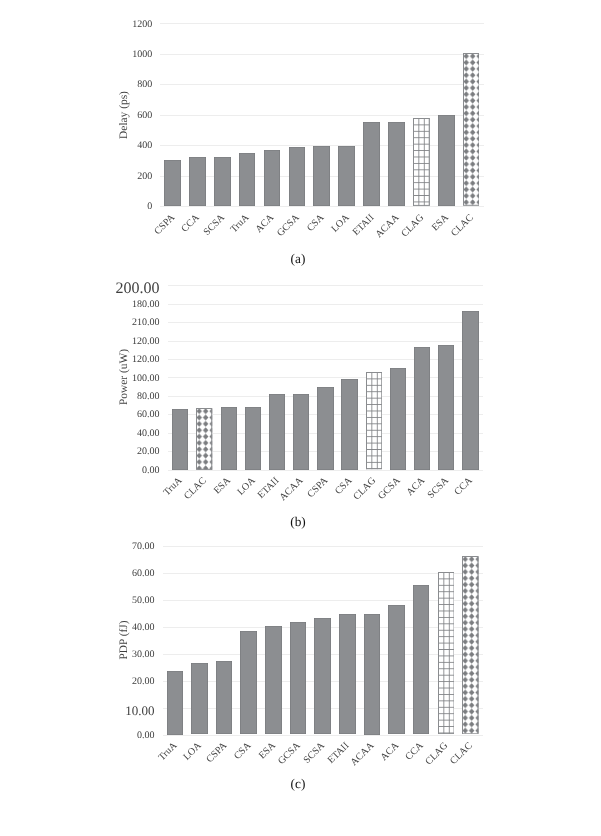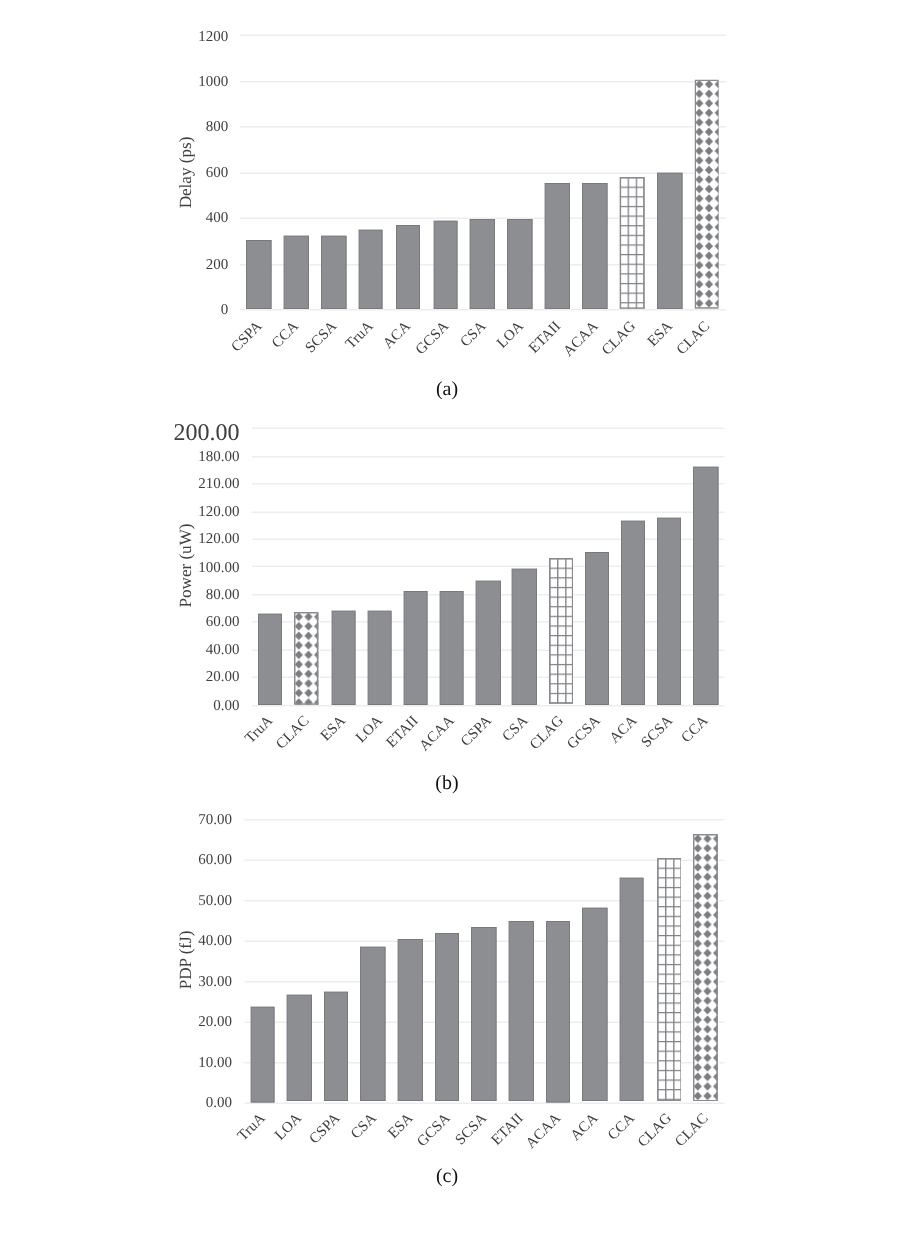--- a/index.html
+++ b/index.html
@@ -159,21 +159,21 @@
   <div class="chart-block" id="chart-c">
       <div class="gridline" style="left:162.5px;top:734.50px;width:320.30px;"></div>
       <div class="gridline" style="left:162.5px;top:707.61px;width:320.30px;"></div>
       <div class="gridline" style="left:162.5px;top:680.71px;width:320.30px;"></div>
       <div class="gridline" style="left:162.5px;top:653.82px;width:320.30px;"></div>
       <div class="gridline" style="left:162.5px;top:626.93px;width:320.30px;"></div>
       <div class="gridline" style="left:162.5px;top:600.04px;width:320.30px;"></div>
       <div class="gridline" style="left:162.5px;top:573.14px;width:320.30px;"></div>
       <div class="gridline" style="left:162.5px;top:546.25px;width:320.30px;"></div>
       <div class="ytick" style="right:446.40px;top:730.60px;font-size:10px;">0.00</div>
-      <div class="ytick" style="right:446.40px;top:703.71px;font-size:10px;">10.00</div>
+      <div class="ytick" style="right:446.40px;top:703.71px;font-size:13px;">10.00</div>
       <div class="ytick" style="right:446.40px;top:676.81px;font-size:10px;">20.00</div>
       <div class="ytick" style="right:446.40px;top:649.92px;font-size:10px;">30.00</div>
       <div class="ytick" style="right:446.40px;top:623.03px;font-size:10px;">40.00</div>
       <div class="ytick" style="right:446.40px;top:596.14px;font-size:10px;">50.00</div>
       <div class="ytick" style="right:446.40px;top:569.24px;font-size:10px;">60.00</div>
       <div class="ytick" style="right:446.40px;top:542.35px;font-size:10px;">70.00</div>
       <div class="bar bar-solid" style="left:166.54px;top:670.50px;width:16.56px;height:64.01px;"></div>
       <div class="bar bar-solid" style="left:191.18px;top:662.70px;width:16.56px;height:71.80px;"></div>
       <div class="bar bar-solid" style="left:215.82px;top:661.08px;width:16.56px;height:73.42px;"></div>
       <div class="bar bar-solid" style="left:240.45px;top:630.69px;width:16.56px;height:103.81px;"></div>

